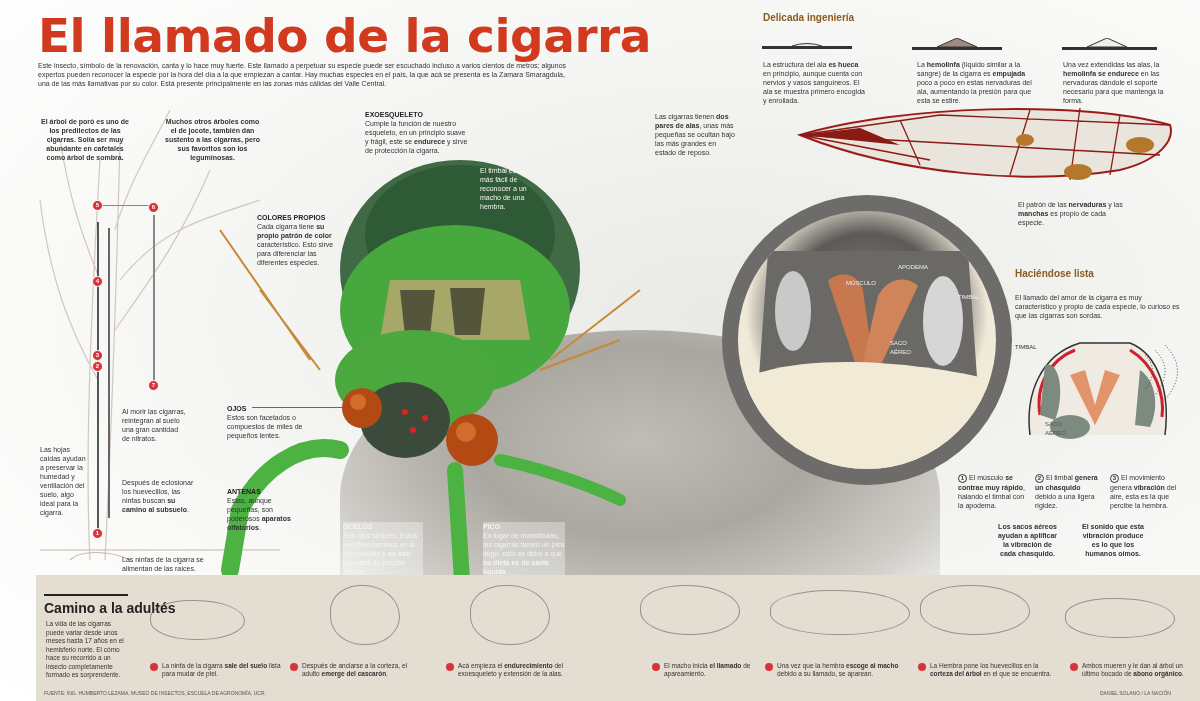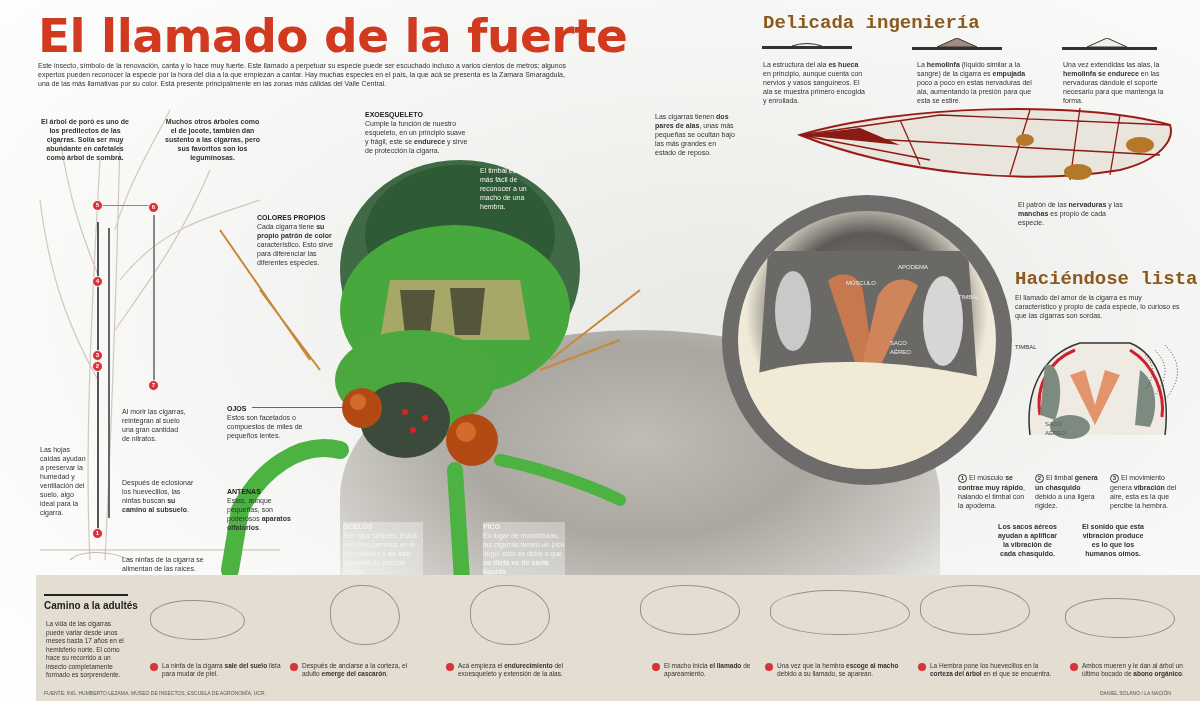--- a/index.html
+++ b/index.html
@@ -9,38 +9,38 @@
 .bg{position:absolute;inset:0;background:radial-gradient(ellipse at 60% 45%,#e9e9e6 0%,#f4f4f2 45%,#fafaf9 70%,#fff 100%)}
 .rock{position:absolute;left:340px;top:330px;width:600px;height:280px;border-radius:50% 50% 10% 10%/60% 60% 10% 10%;background:radial-gradient(ellipse at 50% 40%,#b7b4ad 0%,#9e9a93 40%,#c9c6c0 75%,rgba(230,228,224,0) 100%);opacity:.85}
 .title{left:38px;top:8px;font-size:47px;font-weight:bold;color:#d13a1f;letter-spacing:-.5px;font-family:"DejaVu Sans",sans-serif}
 .intro{left:38px;top:61px;width:530px;font-size:7px;line-height:9px;color:#333}
 .small{font-size:7px;line-height:9px;color:#333}
 .bold{font-weight:bold}
 .label-title{font-size:7px;font-weight:bold;text-transform:uppercase;color:#222;line-height:9px}
 .callout-line{position:absolute;background:#666}
 .marker{position:absolute;width:11px;height:11px;border-radius:50%;background:#d8333a;border:1px solid #fff;color:#fff;font-size:6px;font-weight:bold;text-align:center;line-height:9px}
 .tree-line{position:absolute;width:2px;background:#555}
-.section-h{font-size:19px;font-weight:bold;color:#8a5a1e;font-family:Liberation Mono, monospace}
+.section-h{font-size:10px;font-weight:bold;color:#8a5a1e;font-family:Liberation Sans, sans-serif}
 .wing{position:absolute;left:780px;top:100px;width:400px;height:90px}
 .circle-zoom{position:absolute;left:722px;top:195px;width:290px;height:290px;border-radius:50%;border:16px solid #6e6c6a;background:radial-gradient(circle at 50% 40%,#8a8682 0%,#5c5a58 40%,#efe9d8 60%,#f6f2e6 100%);overflow:hidden}
 .bottom{position:absolute;left:36px;top:575px;width:1164px;height:126px;background:#e4ddd1}
 .step{position:absolute;width:140px}
 .step .num{display:inline-block;width:8px;height:8px;border-radius:50%;background:#d8333a;margin-right:4px;vertical-align:top;margin-top:1px}
 .step .txt{display:inline-block;width:124px;font-size:6.5px;line-height:8px;color:#333}
 .sketch{position:absolute;border:1px solid #555;border-radius:45% 55% 50% 50%;opacity:.55}
 .white-text{color:#f3f3f3}
 .numcirc{display:inline-block;width:9px;height:9px;border:1px solid #333;border-radius:50%;font-size:6px;text-align:center;line-height:7px;font-weight:bold;margin-right:2px}
 </style>
 </head>
 <body>
 
 <div class="bg"></div>
 <div class="rock"></div>
 
-<div class="abs title">El llamado de la fuerte</div>
+<div class="abs title">El llamado de la cigarra</div>
 <div class="abs intro">Este insecto, símbolo de la renovación, canta y lo hace muy fuerte. Este llamado a perpetuar su especie puede ser escuchado incluso a varios cientos de metros; algunos expertos pueden reconocer la especie por la hora del día a la que empiezan a cantar. Hay muchas especies en el país, la que acá se presenta es la Zamara Smaragdula, una de las más llamativas por su color. Está presente principalmente en las zonas más cálidas del Valle Central.</div>
 
 <svg class="abs" style="left:30px;top:80px" width="260" height="500">
   <g stroke="#c9b9b0" stroke-width="1.2" fill="none" opacity=".8">
     <path d="M60 480 C55 380 60 250 70 80 M75 480 C80 380 85 260 90 60 M68 300 C40 250 20 200 10 120 M85 250 C120 200 150 160 180 90 M90 200 C130 150 170 140 230 120 M70 200 C50 150 40 120 30 60 M85 150 C100 100 120 70 140 30"></path>
     <path d="M40 480 C50 470 80 470 100 480 M10 470 L250 470" stroke="#b9a79b"></path>
   </g>
 </svg>
 <div class="abs small bold" style="left:40px;top:117px;width:90px;text-align:center">El árbol de poró es uno de los predilectos de las cigarras. Solía ser muy abundante en cafetales como árbol de sombra.</div>
 <div class="abs small bold" style="left:165px;top:117px;width:95px;text-align:center">Muchos otros árboles como el de jocote, también dan sustento a las cigarras, pero sus favoritos son los leguminosas.</div>
@@ -165,21 +165,21 @@
 <div class="abs small" style="left:1045px;top:420px;width:30px;color:#555;font-size:6px">SACO AÉREO</div>
 
 <div class="abs small" style="left:958px;top:473px;width:68px"><span class="numcirc">1</span><span>El músculo </span><b>se contrae muy rápido</b><span>, halando el timbal con la apodema.</span></div>
 <div class="abs small" style="left:1035px;top:473px;width:65px"><span class="numcirc">2</span><span>El timbal </span><b>genera un chasquido</b><span> debido a una ligera rigidez.</span></div>
 <div class="abs small" style="left:1110px;top:473px;width:70px"><span class="numcirc">3</span><span>El movimiento genera </span><b>vibración</b><span> del aire, esta es la que percibe la hembra.</span></div>
 <div class="abs small bold" style="left:995px;top:522px;width:65px;text-align:center">Los sacos aéreos ayudan a aplificar la vibración de cada chasquido.</div>
 <div class="abs small bold" style="left:1078px;top:522px;width:70px;text-align:center">El sonido que esta vibración produce es lo que los humanos oímos.</div>
 
 <div class="bottom"></div>
 <div class="abs" style="left:44px;top:594px;width:84px;height:2px;background:#222"></div>
-<div class="abs" style="left:44px;top:600px;font-size:10px;font-weight:bold;color:#222">Camino a la adultés</div>
+<div class="abs" style="left:44px;top:600px;font-size:14px;font-weight:bold;color:#222">Camino a la adultés</div>
 <div class="abs small" style="left:46px;top:620px;width:82px;font-size:6.5px;line-height:8.5px">La vida de las cigarras puede variar desde unos meses hasta 17 años en el hemisferio norte. El cómo hace su recorrido a un insecto completamente formado es sorprendente.</div>
 
 <div class="sketch" style="left:150px;top:600px;width:95px;height:40px"></div>
 <div class="sketch" style="left:330px;top:585px;width:70px;height:60px"></div>
 <div class="sketch" style="left:470px;top:585px;width:80px;height:60px"></div>
 <div class="sketch" style="left:640px;top:585px;width:100px;height:50px"></div>
 <div class="sketch" style="left:770px;top:590px;width:140px;height:45px"></div>
 <div class="sketch" style="left:920px;top:585px;width:110px;height:50px"></div>
 <div class="sketch" style="left:1065px;top:598px;width:110px;height:40px"></div>
 

